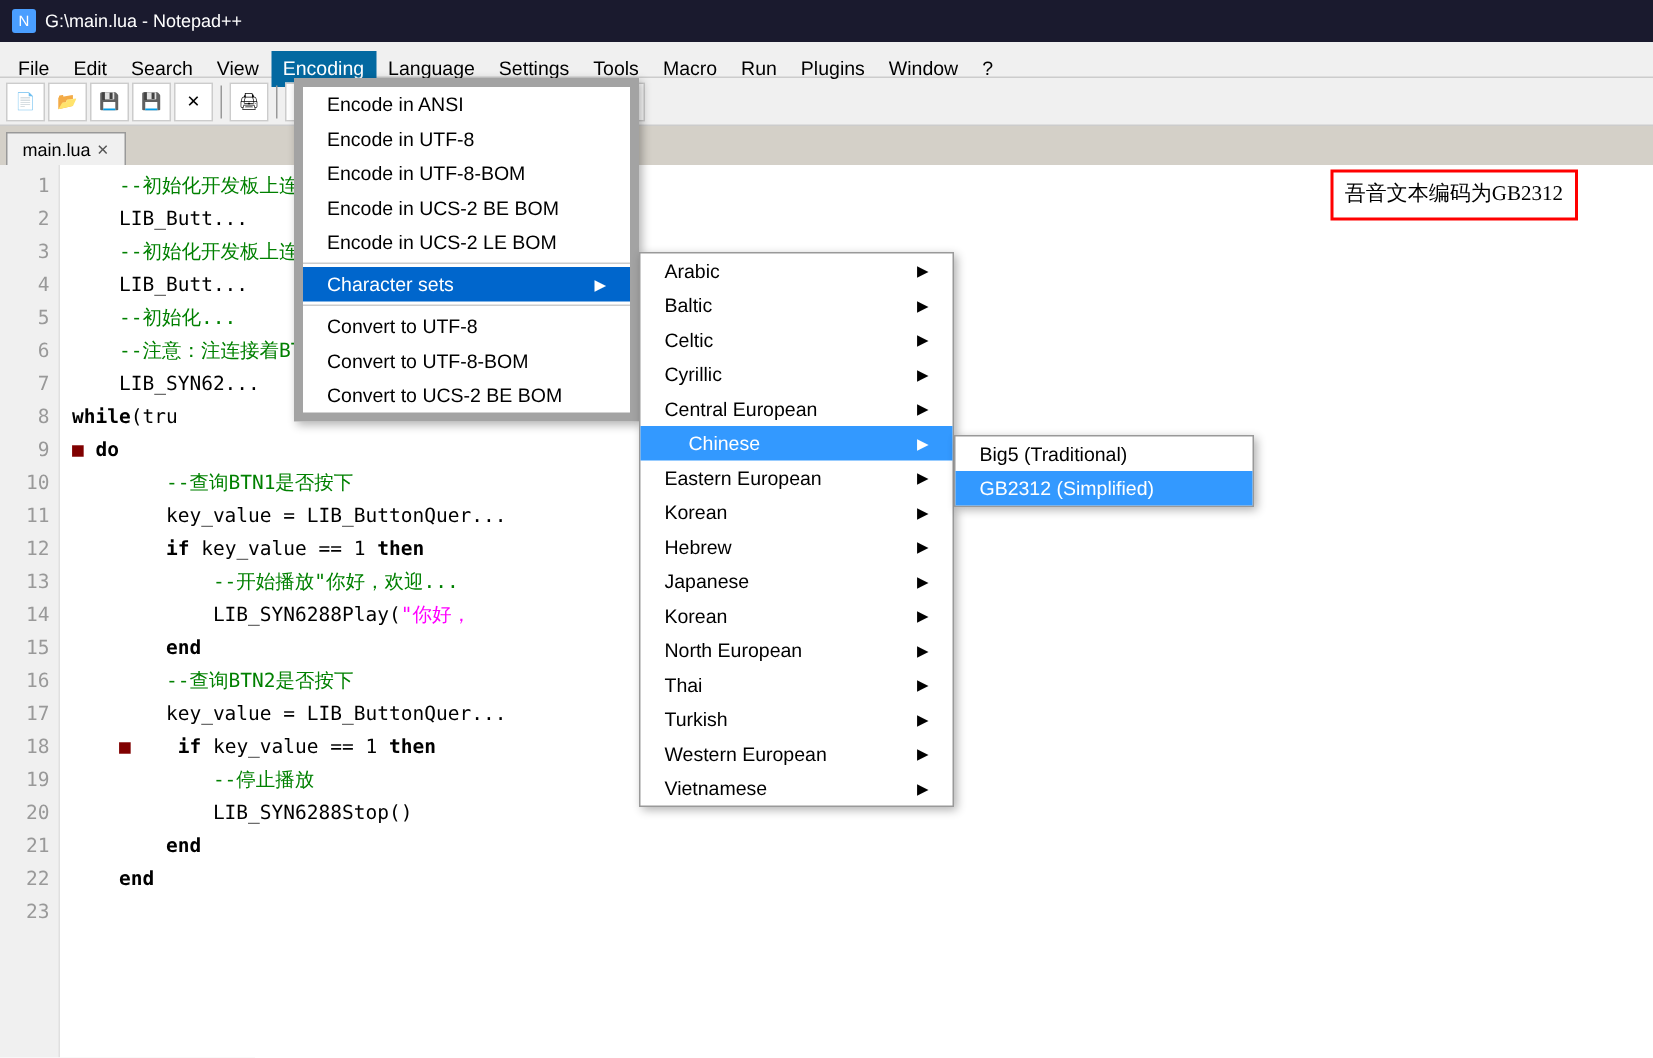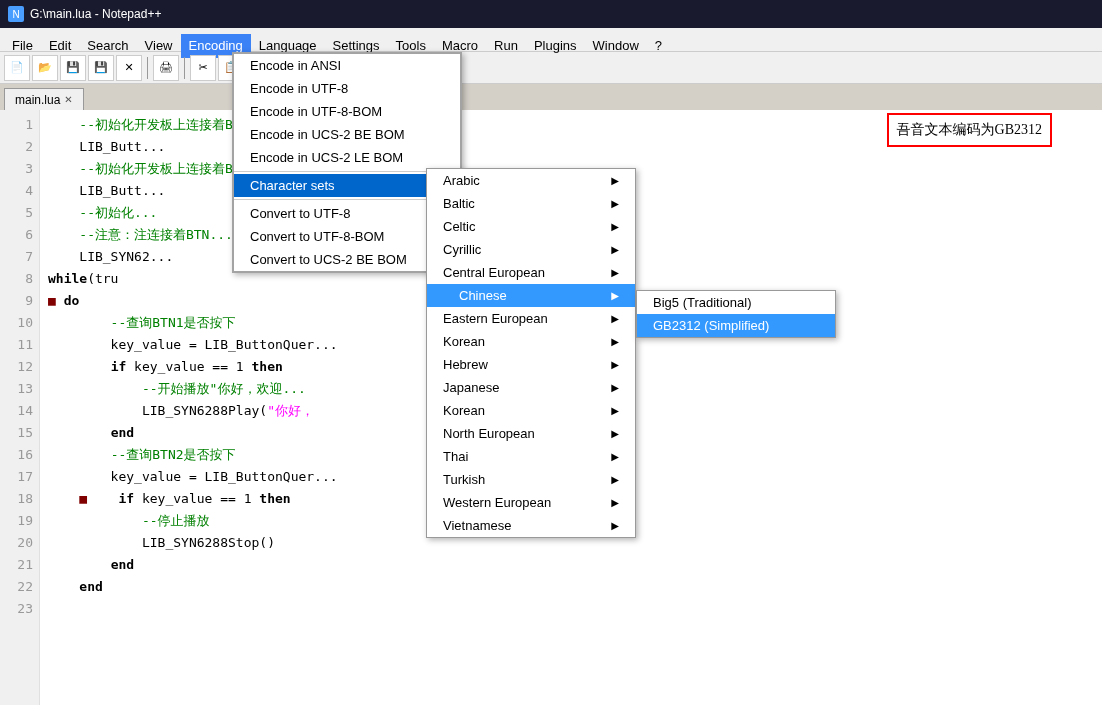--- a/index.html
+++ b/index.html
@@ -50,21 +50,21 @@
       height: 24px;
       display: flex;
       align-items: center;
       margin-top: 12px;
     }
     .menu-item:hover, .menu-item.active {
       background: #0066cc;
       color: #fff;
     }
     .menu-item.active {
-      background: #3b82f6;
+      background: #0369a1;
       color: #fff;
     }
 
     
     .toolbar {
       background: #f0f0f0;
       height: 32px;
       display: flex;
       align-items: center;
       padding: 2px 4px;
@@ -167,26 +167,25 @@
     .dropdown-overlay {
       position: absolute;
       top: 0; left: 0; width: 100%; height: 100%;
       pointer-events: none;
       z-index: 1000;
     }
 
     .menu-popup {
       position: absolute;
       background: #fff;
-      border: 2px solid #a3a3a3;
+      border: 6px solid #a3a3a3;
       box-shadow: 2px 2px 6px rgba(0,0,0,0.3);
       min-width: 200px;
       z-index: 1001;
       pointer-events: all;
-      margin-left: 36px;
     }
     .menu-popup-item {
       padding: 4px 16px;
       cursor: pointer;
       display: flex;
       align-items: center;
       justify-content: space-between;
       font-size: 13px;
       white-space: nowrap;
     }

